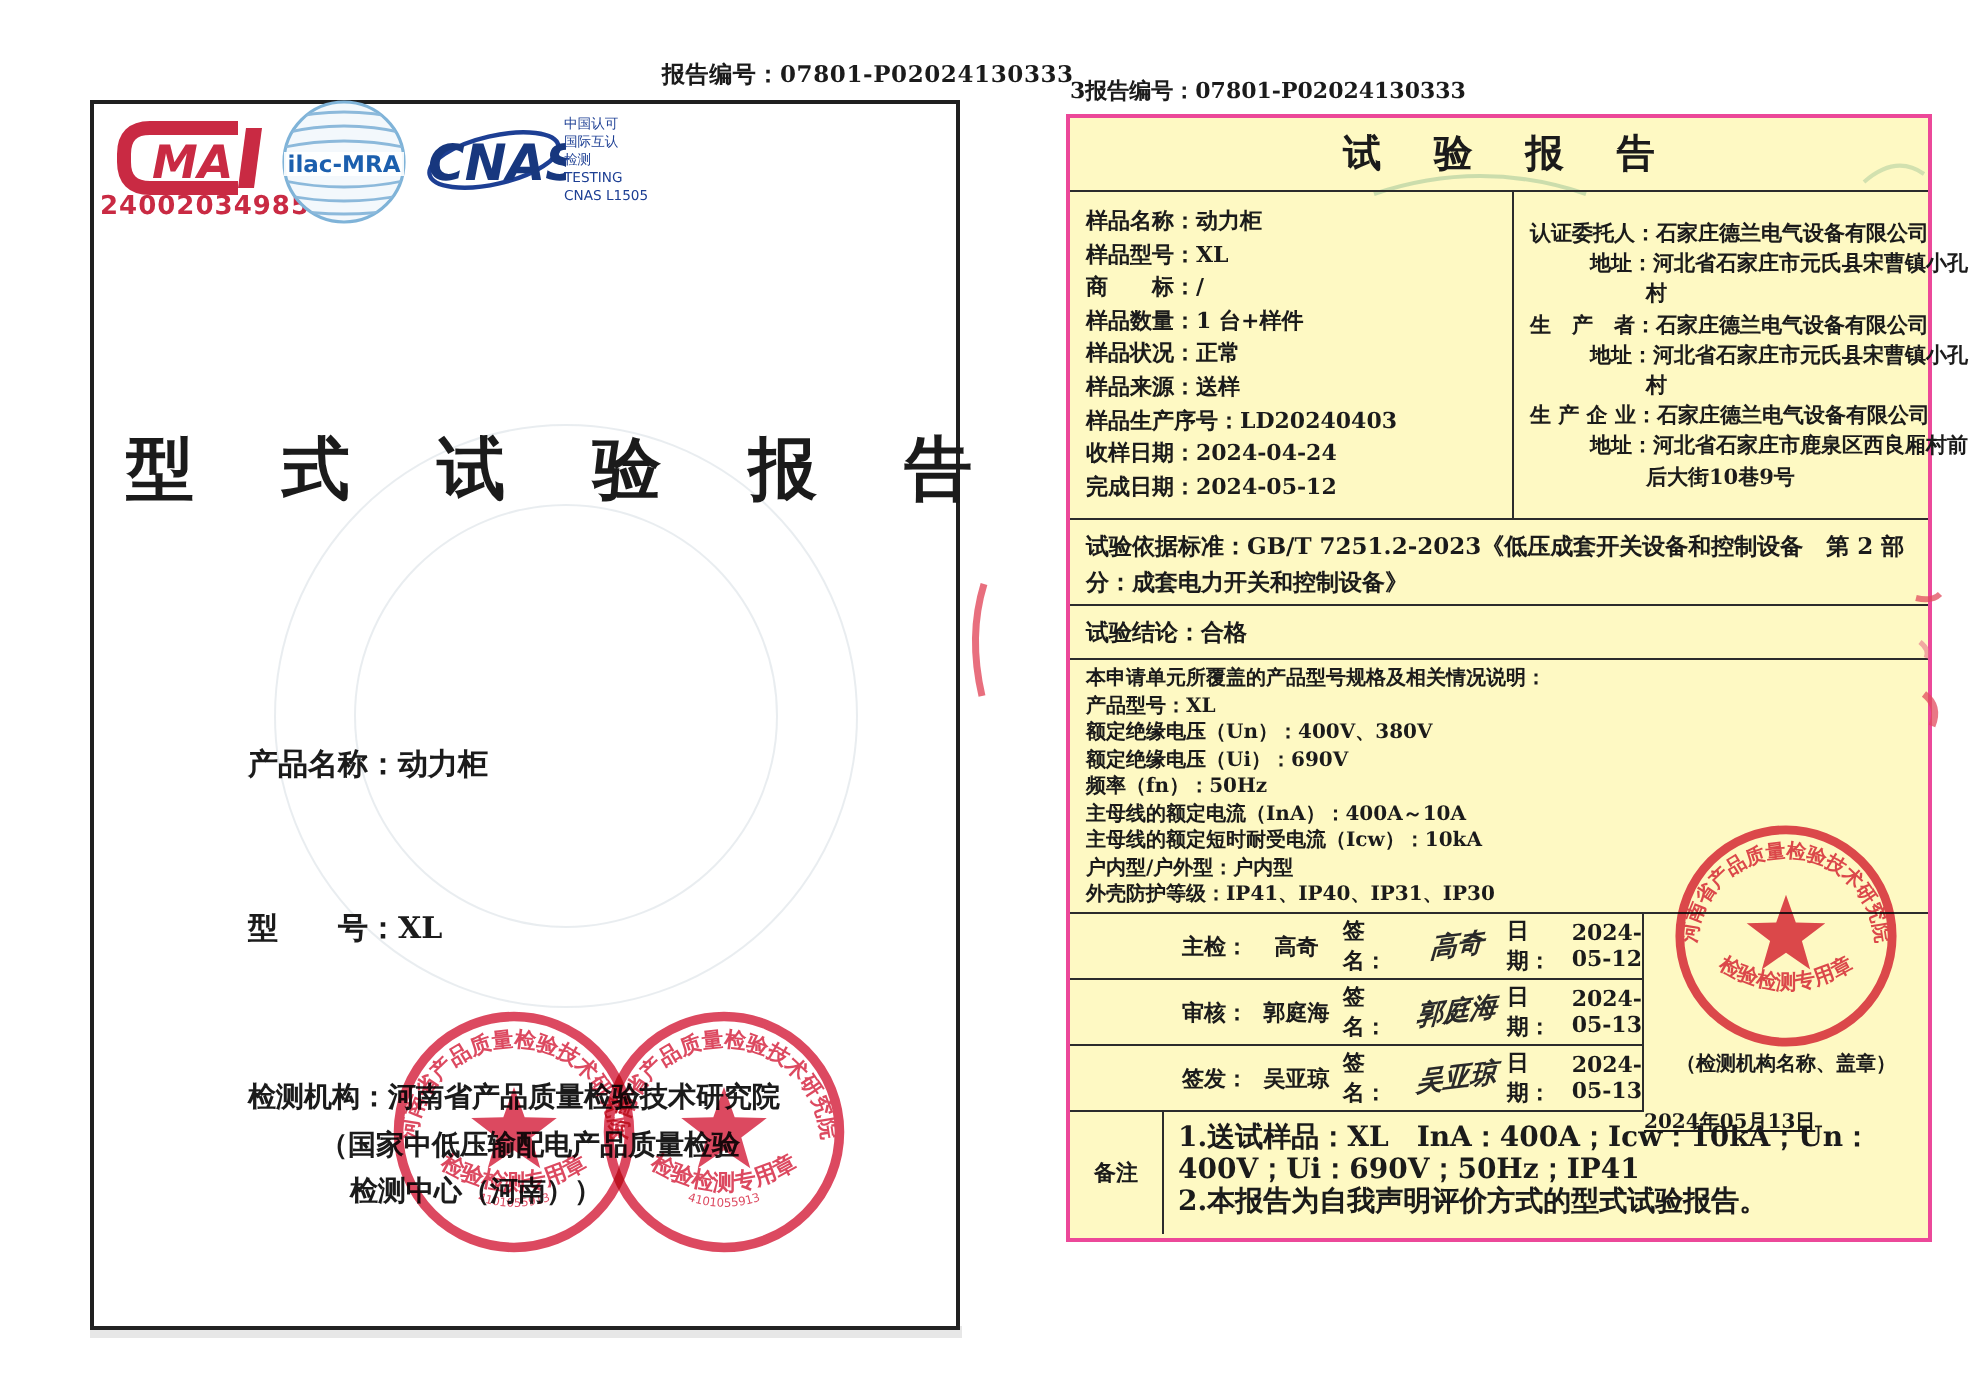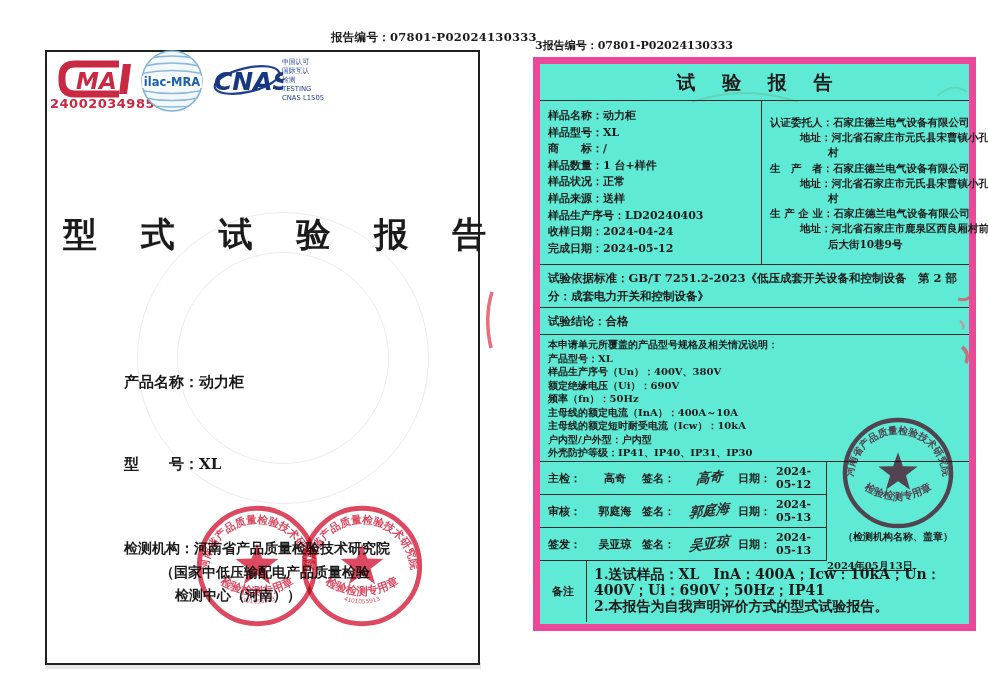--- a/index.html
+++ b/index.html
@@ -26,37 +26,37 @@
   .lp-f0{top:263px;} .lp-f1{top:321px;} .lp-f2{top:403px;}
   .lp-agency{left:77px;top:488px;font-size:14px;font-weight:bold;white-space:nowrap;}
   .lp-agency2{left:113px;top:512px;font-size:14px;font-weight:bold;white-space:nowrap;}
   .lp-agency3{left:128px;top:535px;font-size:14px;font-weight:bold;white-space:nowrap;}
 
   .wm-ring{border-radius:50%;border:1.5px solid rgba(120,140,160,.16);}
 
   
   .rp-reportno{left:535px;top:38px;font-size:11px;font-weight:bold;}
   .rp-pageinfo{left:858px;top:38px;width:100px;text-align:right;font-size:11px;font-weight:normal;margin-top:48px;}
-  .rp-box{left:533px;top:57px;width:429px;height:560px;border:7px solid #ec4899;background:#5eead4;}
+  .rp-box{left:533px;top:57px;width:429px;height:560px;border:2px solid #ec4899;background:#fef9c3;}
   .row{position:absolute;left:0;width:429px;box-sizing:border-box;border-bottom:1.5px solid #2c2c2c;}
   .rp-title{top:0;height:37px;line-height:37px;text-align:center;font-size:19px;font-weight:bold;
             letter-spacing:10px;text-indent:10px;}
   .rp-info{top:37px;height:164px;}
   .info-left{position:absolute;left:0;top:0;width:222px;height:164px;border-right:1.5px solid #2c2c2c;
              box-sizing:border-box;padding:7px 0 0 8px;}
   .info-left div{font-size:11px;font-weight:bold;line-height:16.6px;white-space:pre;}
   .info-right{position:absolute;left:222px;top:0;width:207px;height:164px;box-sizing:border-box;padding:14px 0 0 0;}
   .info-right div{font-size:10.5px;font-weight:bold;line-height:15.2px;white-space:pre;}
   .ind0{padding-left:8px;} .ind1{padding-left:38px;} .ind2{padding-left:66px;}
   .rp-standard{top:201px;height:43px;padding:4px 8px;font-size:11.5px;font-weight:bold;line-height:18px;}
   .rp-conclusion{top:244px;height:27px;line-height:26px;padding-left:8px;font-size:11.5px;font-weight:bold;}
   .rp-specs{top:271px;height:127px;padding:3px 8px;}
   .rp-specs div{font-size:10px;font-weight:bold;line-height:13.5px;}
   .sig-row{height:33px;display:flex;align-items:center;font-size:11px;font-weight:bold;
-           width:287px;border-right:1.5px solid #2c2c2c;}
+           width:287px;border-right:1.5px solid #2c2c2c;padding-left:48px;}
   .sig-r0{top:398px;} .sig-r1{top:431px;} .sig-r2{top:464px;}
   .sig-role{margin-left:8px;width:40px;} .sig-name{width:54px;text-align:center;}
   .sig-lbl{width:38px;} .sig-hand{width:58px;text-align:center;}
   .sig-script{display:inline-block;font-style:italic;font-weight:bold;font-size:13.5px;
               transform:rotate(-7deg) skewX(-10deg);color:#2a2a2a;}
   .sig-dlbl{width:38px;} .sig-date{flex:1;}
   .stamp-cell{position:absolute;left:287px;top:398px;width:142px;height:99px;}
   .stamp-caption{position:absolute;left:0;top:68px;width:142px;text-align:center;
                  font-size:10px;font-weight:bold;}
   .stamp-date{position:absolute;left:0;top:97px;width:142px;text-align:left;
@@ -210,21 +210,21 @@
         <div class="ind2">后大街10巷9号</div>
       </div>
     </div>
 
     <div class="row rp-standard">试验依据标准：GB/T 7251.2-2023《低压成套开关设备和控制设备　第 2 部分：成套电力开关和控制设备》</div>
     <div class="row rp-conclusion">试验结论：合格</div>
 
     <div class="row rp-specs">
       <div>本申请单元所覆盖的产品型号规格及相关情况说明：</div>
       <div>产品型号：XL</div>
-      <div>样品生产序号（Un）：400V、380V</div>
+      <div>额定绝缘电压（Un）：400V、380V</div>
       <div>额定绝缘电压（Ui）：690V</div>
       <div>频率（fn）：50Hz</div>
       <div>主母线的额定电流（InA）：400A～10A</div>
       <div>主母线的额定短时耐受电流（Icw）：10kA</div>
       <div>户内型/户外型：户内型</div>
       <div>外壳防护等级：IP41、IP40、IP31、IP30</div>
     </div>
 
     <div class="row sig-row sig-r0">
       <span class="sig-role">主检：</span>

